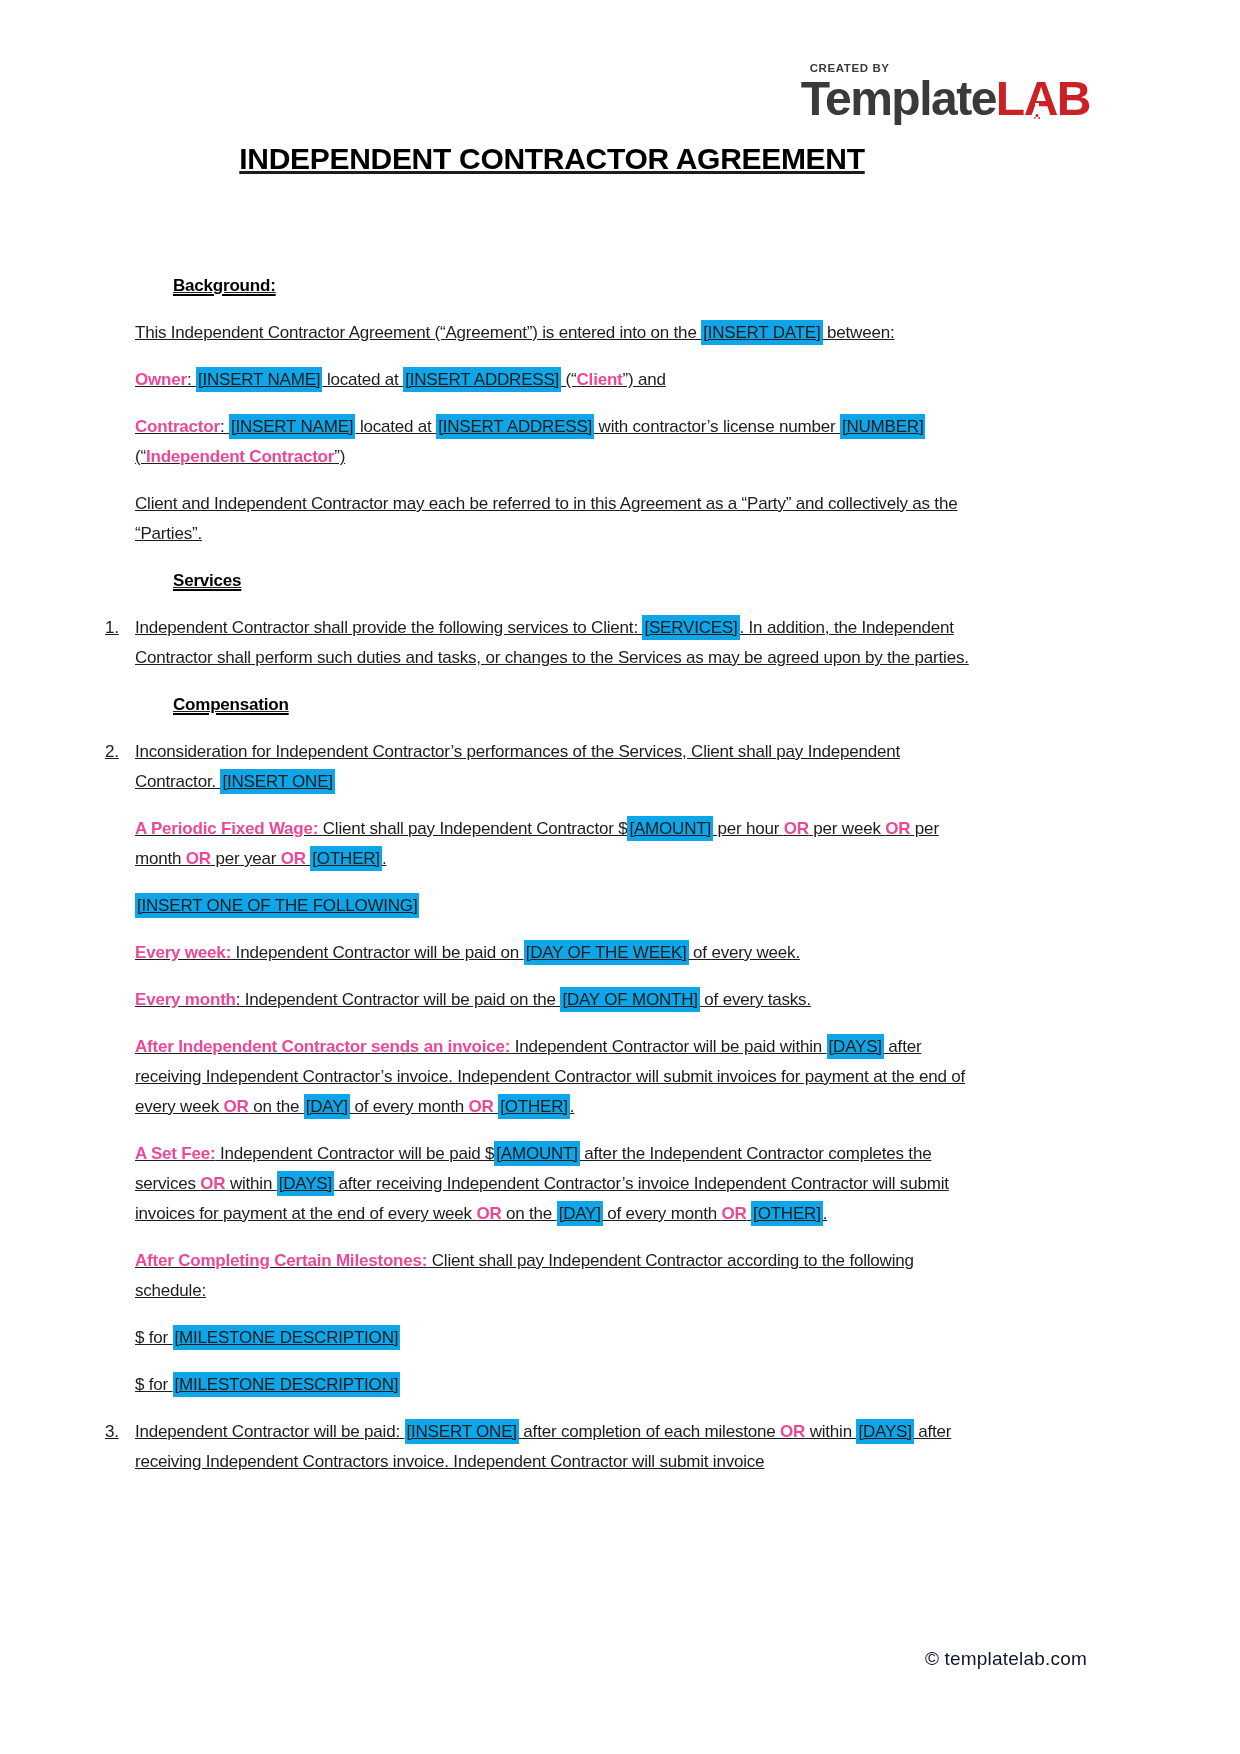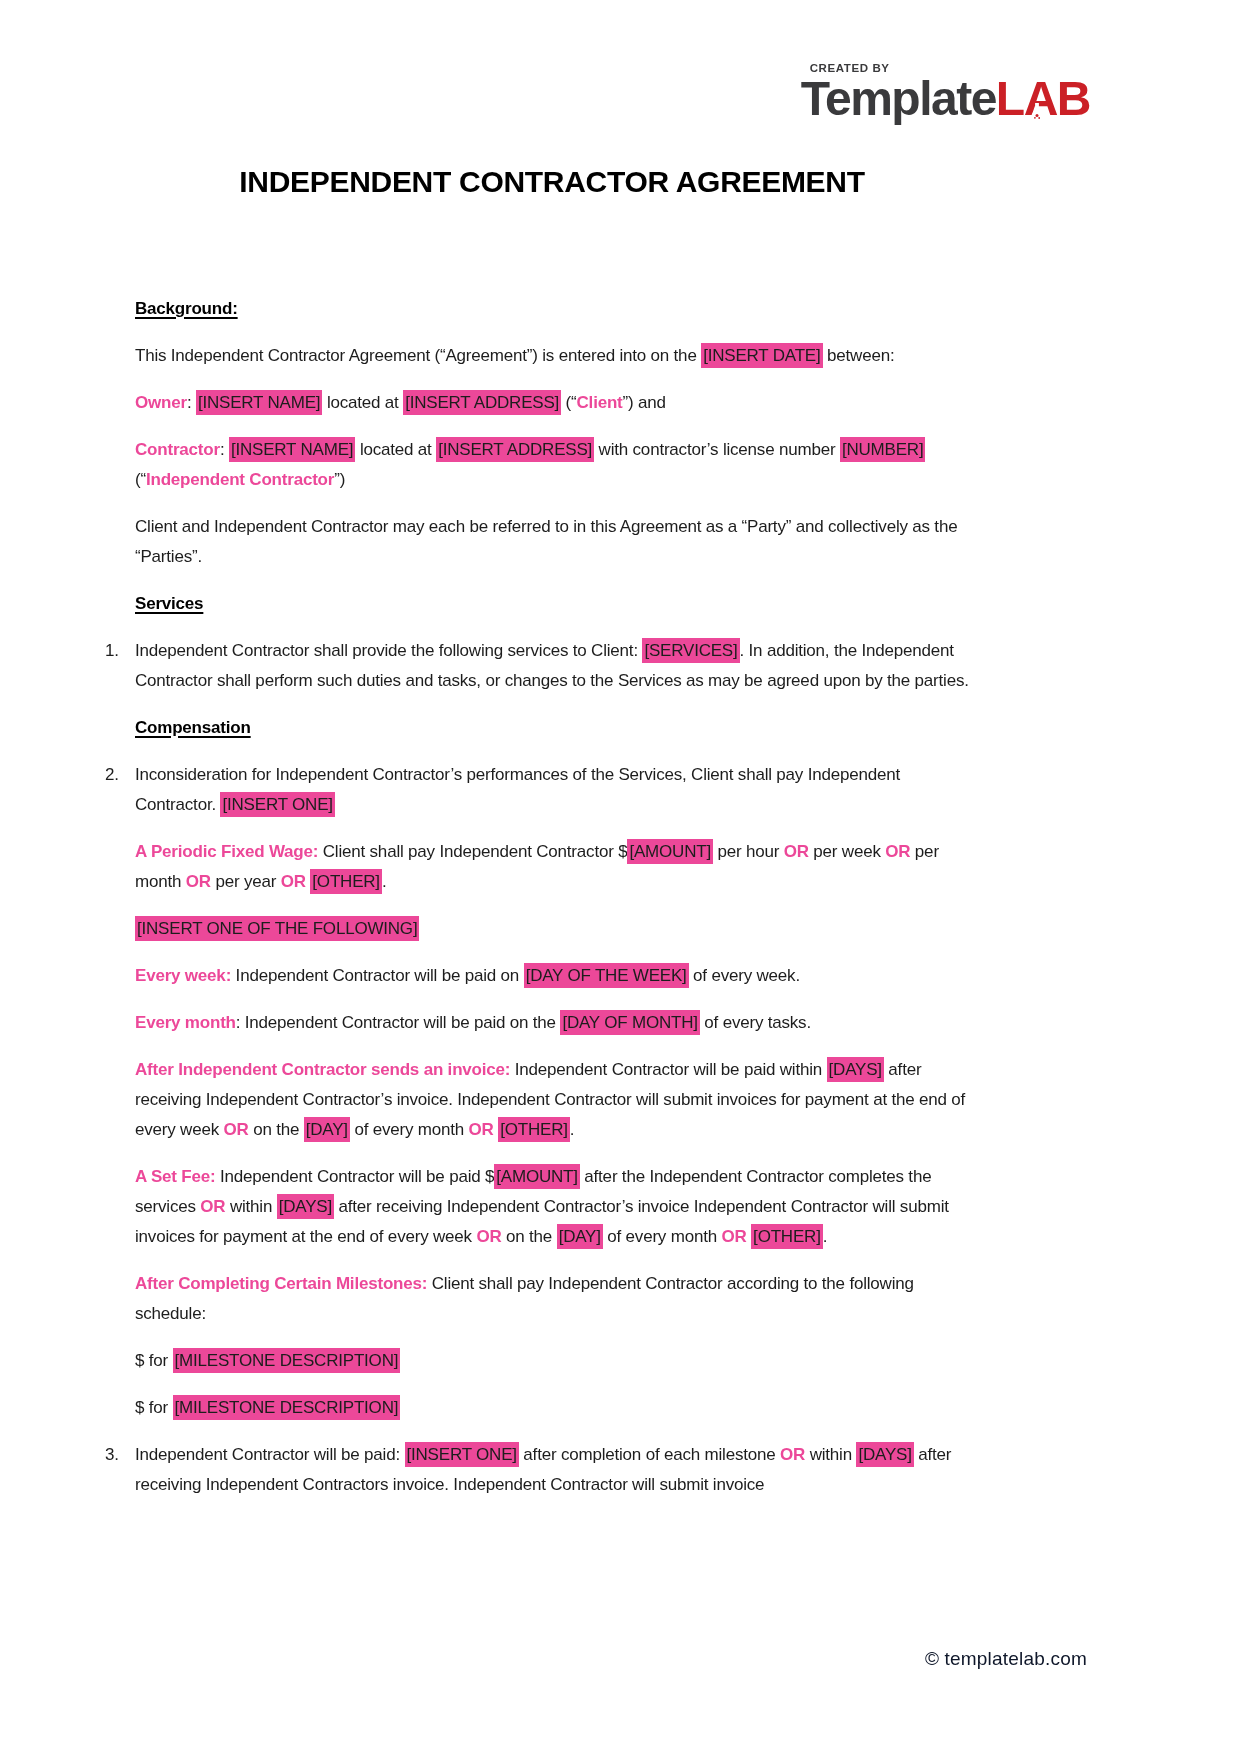--- a/index.html
+++ b/index.html
@@ -19,37 +19,37 @@
     color: #3a3a3c; margin-left: 9px; margin-bottom: 1px;
   }
   .logo .brand {
     font-size: 48px; font-weight: 800; letter-spacing: -1.5px;
     line-height: 1.0; color: #3a3a3c; white-space: nowrap;
   }
   .brand .lab { color: #cb2026; position: relative; }
   .flask-wrap { position: absolute; left: 44%; bottom: 4px; transform: translateX(-50%); line-height: 0; }
 
   
-  .content { position: absolute; top: 164px; left: 135px; width: 834px; }
+  .content { position: absolute; top: 141px; left: 135px; width: 834px; text-decoration: underline; }
   .doc-title {
     text-align: center; font-size: 30px; font-weight: bold; color: #000;
     line-height: 36px; margin: 0 0 94px 0; letter-spacing: -0.3px;
   }
 
   
   .block { font-size: 17px; line-height: 30px; letter-spacing: -0.2px; margin: 0 0 17px 0; }
   .block.heading {
     font-weight: bold; color: #000;
-    text-decoration: underline; text-decoration-thickness: 2px; text-underline-offset: 3px;
+    text-decoration: underline; text-decoration-thickness: 2px; text-underline-offset: 3px; margin-left: 38px;
   }
   .block.numbered { display: flex; }
   .block .num { flex: 0 0 30px; margin-left: -30px; }
   .block .runs { flex: 1 1 auto; min-width: 0; }
   .b { font-weight: bold; color: #ec4899; }
-  .hl { background: #ec4899; padding: 3px 2px; }
+  .hl { background: #0ea5e9; padding: 3px 2px; }
 
   
   .footer {
     position: absolute; top: 1648px; right: 153px;
     font-size: 19px; color: #0f172a; letter-spacing: 0.2px;
   }
 </style>
 </head>
 <body>
 

